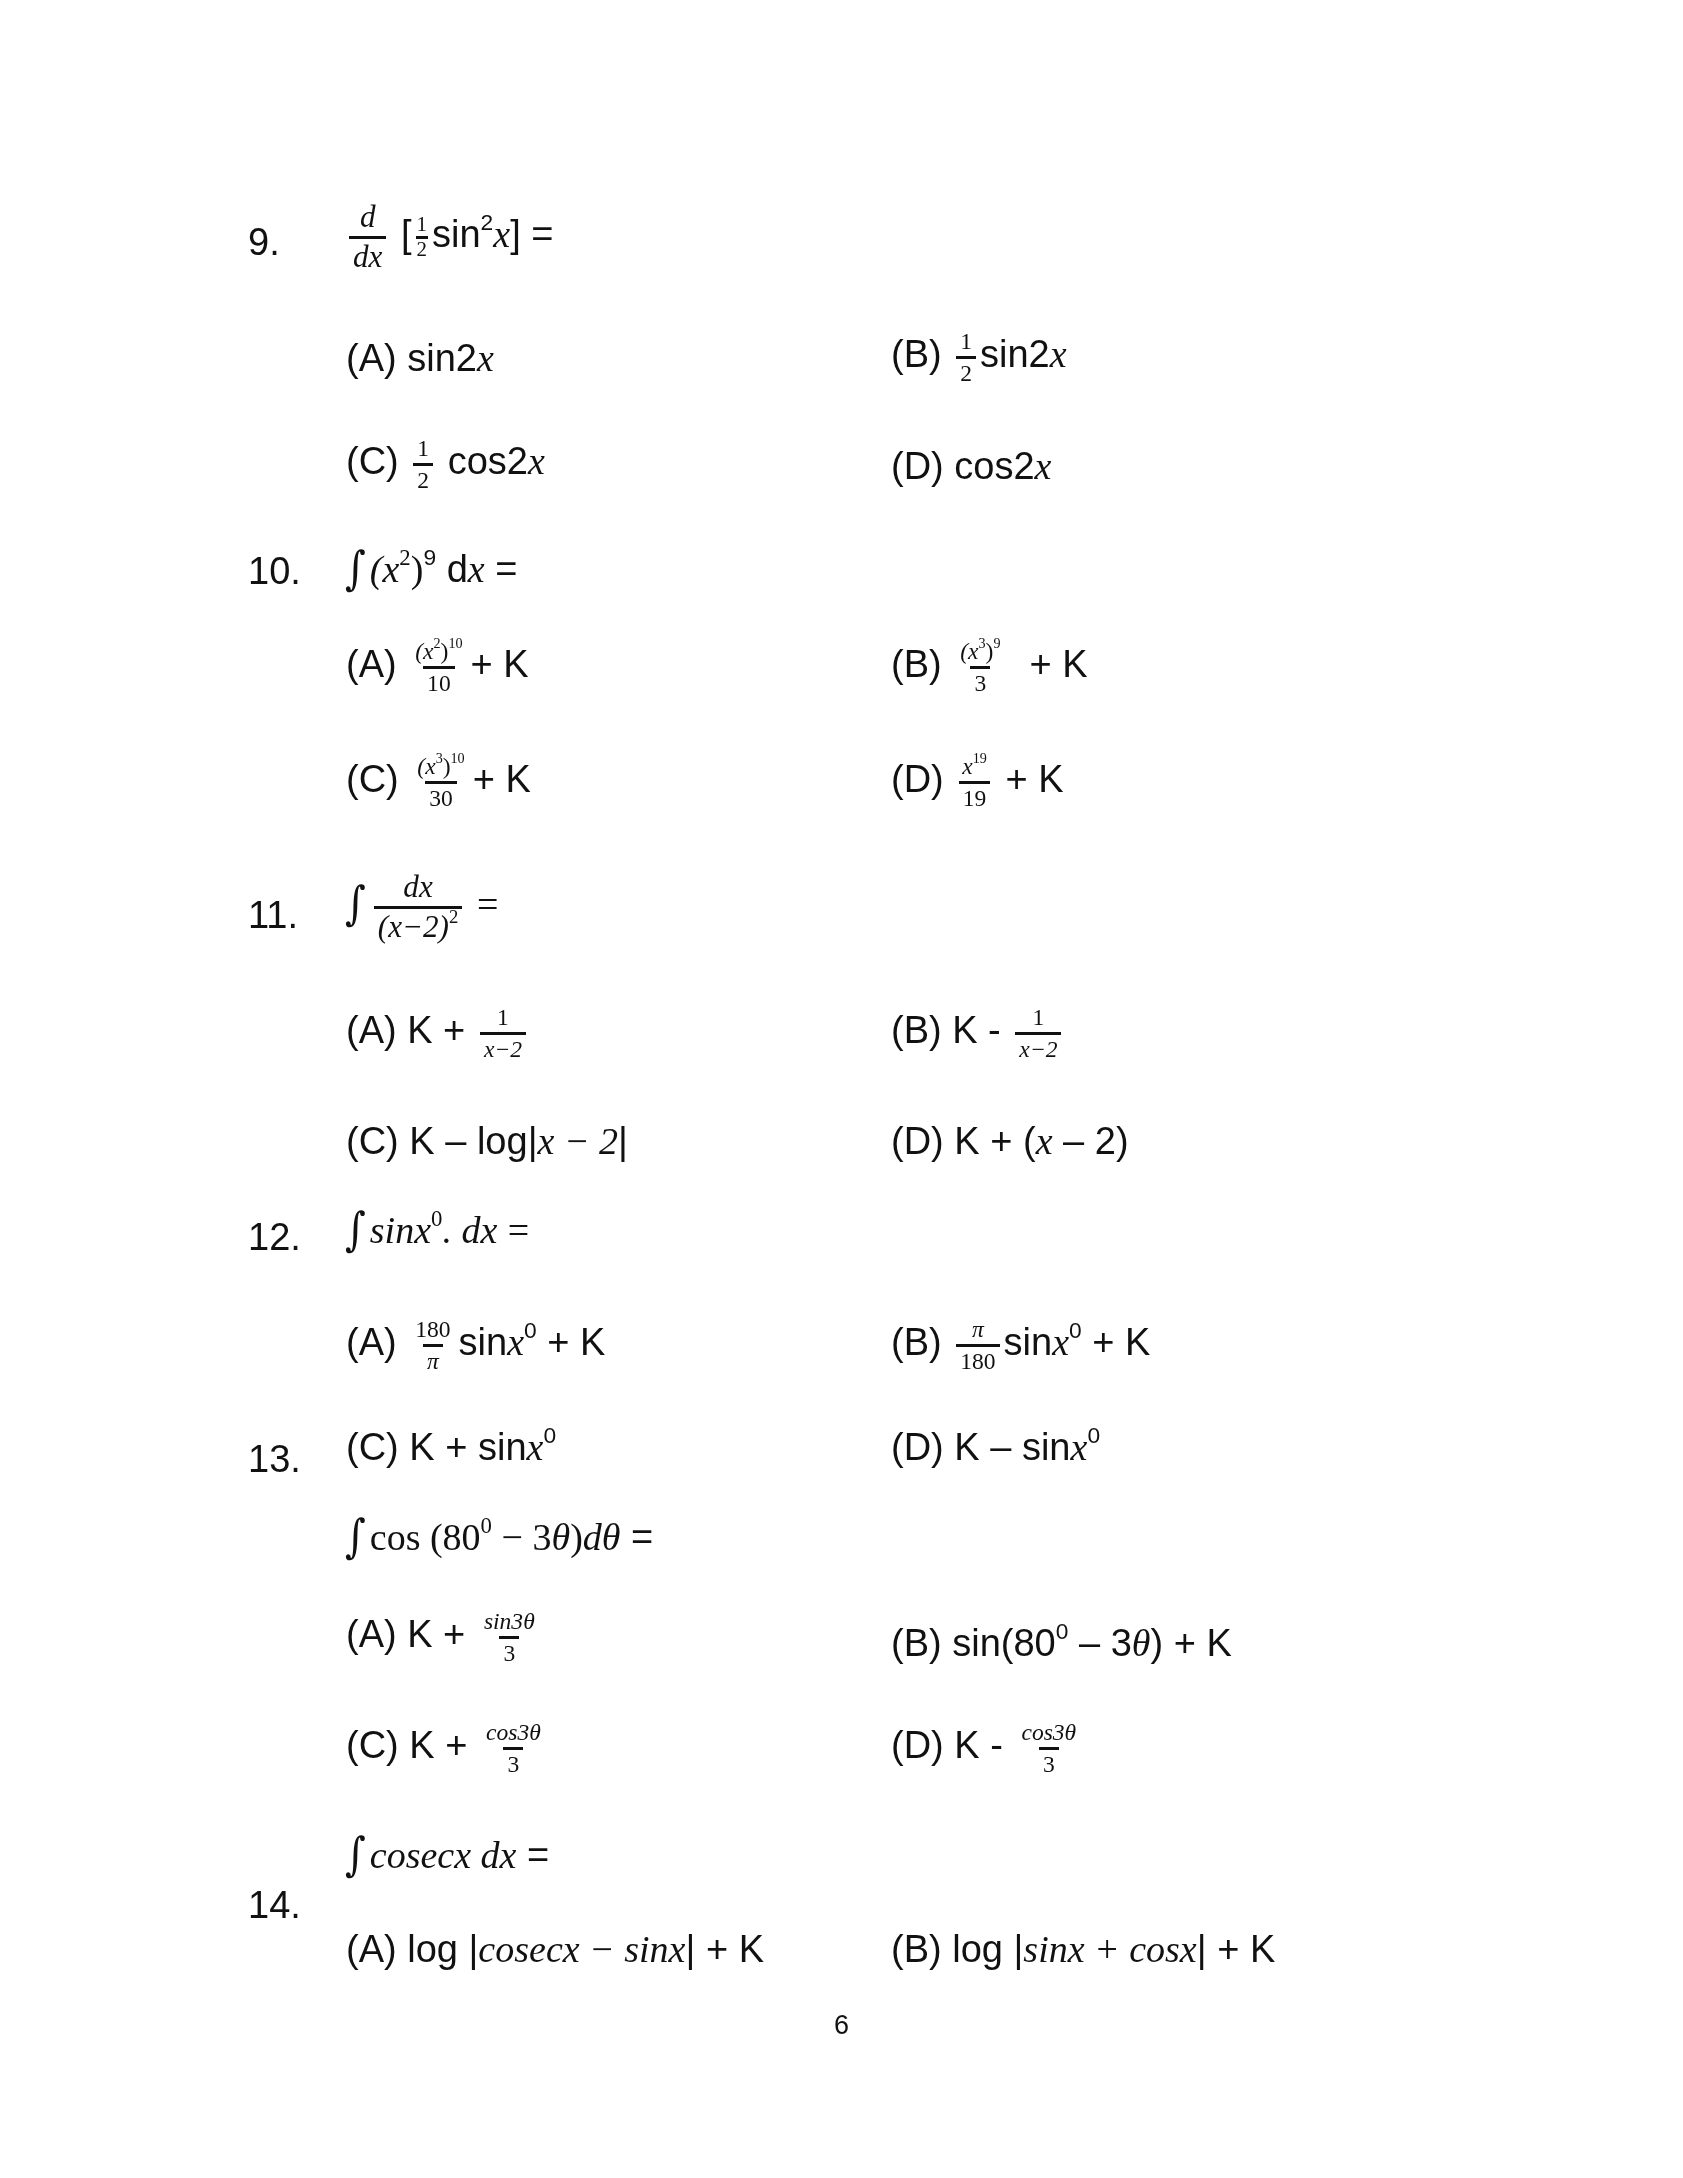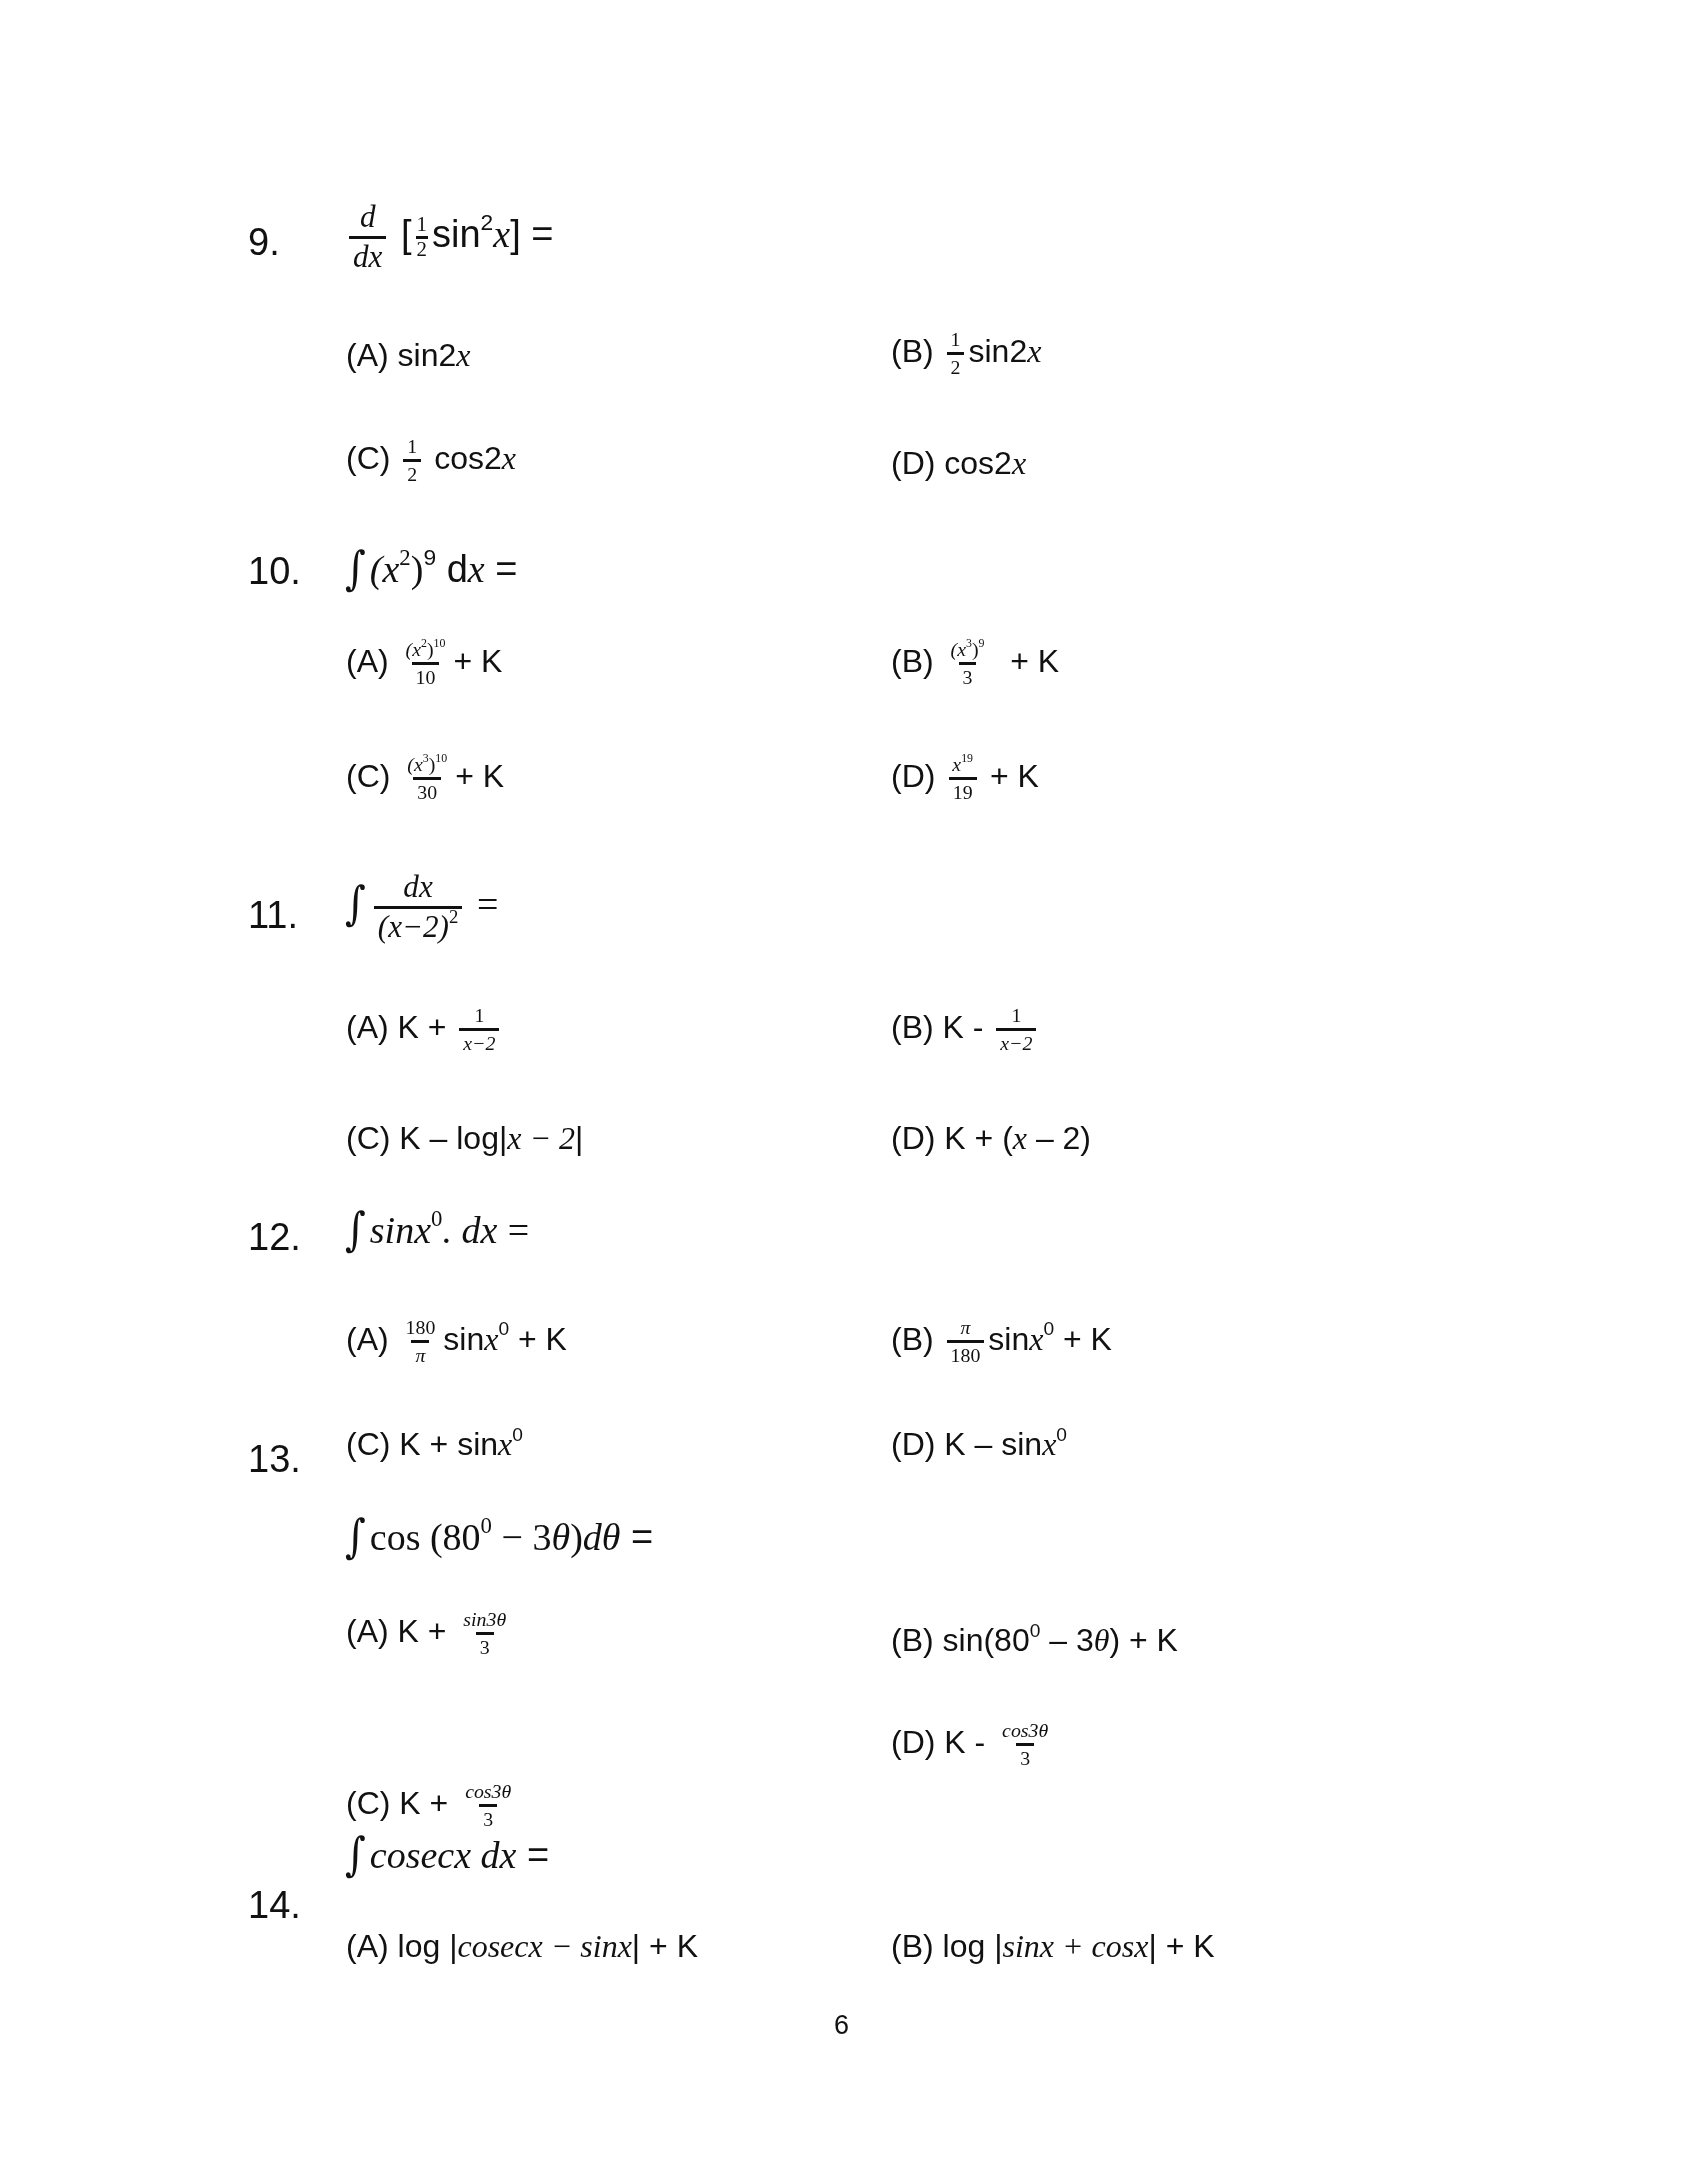--- a/index.html
+++ b/index.html
@@ -1,21 +1,21 @@
 <!DOCTYPE html>
 <html><head>
 <meta charset="utf-8">
 <style>
   html, body { margin:0; padding:0; background:#ffffff; }
   body { width:1683px; height:2178px; position:relative; overflow:hidden;
          font-family:"Liberation Sans", sans-serif; color:#111; }
   .page { position:absolute; left:0; top:0; width:1683px; height:2178px; }
   .qnum { position:absolute; left:248px; font-size:38px; line-height:1; }
   .qexpr { position:absolute; left:345px; font-size:38px; line-height:1; white-space:nowrap; }
-  .opt { position:absolute; font-size:32px; line-height:1; white-space:nowrap; }
+  .opt { position:absolute; font-size:38px; line-height:1; white-space:nowrap; }
   .colA { left:346px; }
   .colB { left:891px; }
   .m { font-family:"Liberation Serif", serif; font-style:italic; }
   .mr { font-family:"Liberation Serif", serif; }
   sup { font-size:0.6em; vertical-align:0.75em; line-height:0; }
   .frac { display:inline-flex; flex-direction:column; align-items:center;
           vertical-align:middle; margin:0 4px; line-height:1.05; }
   .frac .num { font-family:"Liberation Serif", serif; font-size:0.62em; padding:0 4px 2px; }
   .frac .den { font-family:"Liberation Serif", serif; font-size:0.62em; padding:2px 4px 0;
                border-top:3px solid #111; }
@@ -117,21 +117,21 @@
   <div>
     <span class="qnum" style="top:1440px">13.</span>
     <span class="qexpr" style="top:1517px">
       <span class="int">∫</span><span class="mr">cos (80</span><sup class="mr">0</sup><span class="mr"> − 3</span><span class="m">θ</span><span class="mr">)</span><span class="m">dθ</span><span> =</span>
     </span>
     <span class="opt colA" style="top:1609px"><span>(A)</span> <span>K +</span> <span class="frac">
           <span class="num m">sin3θ</span>
           <span class="den">3</span>
         </span></span>
     <span class="opt colB" style="top:1624px"><span>(B)</span> <span>sin(80</span><sup>0</sup><span> – 3</span><span class="m">θ</span><span>) + K</span></span>
-    <span class="opt colA" style="top:1781px"><span>(C)</span> <span>K +</span> <span class="frac">
+    <span class="opt colA" style="top:1720px"><span>(C)</span> <span>K +</span> <span class="frac">
           <span class="num m">cos3θ</span>
           <span class="den">3</span>
         </span></span>
     <span class="opt colB" style="top:1720px"><span>(D)</span> <span>K -</span> <span class="frac">
           <span class="num m">cos3θ</span>
           <span class="den">3</span>
         </span></span>
   </div>
 
   <div>

